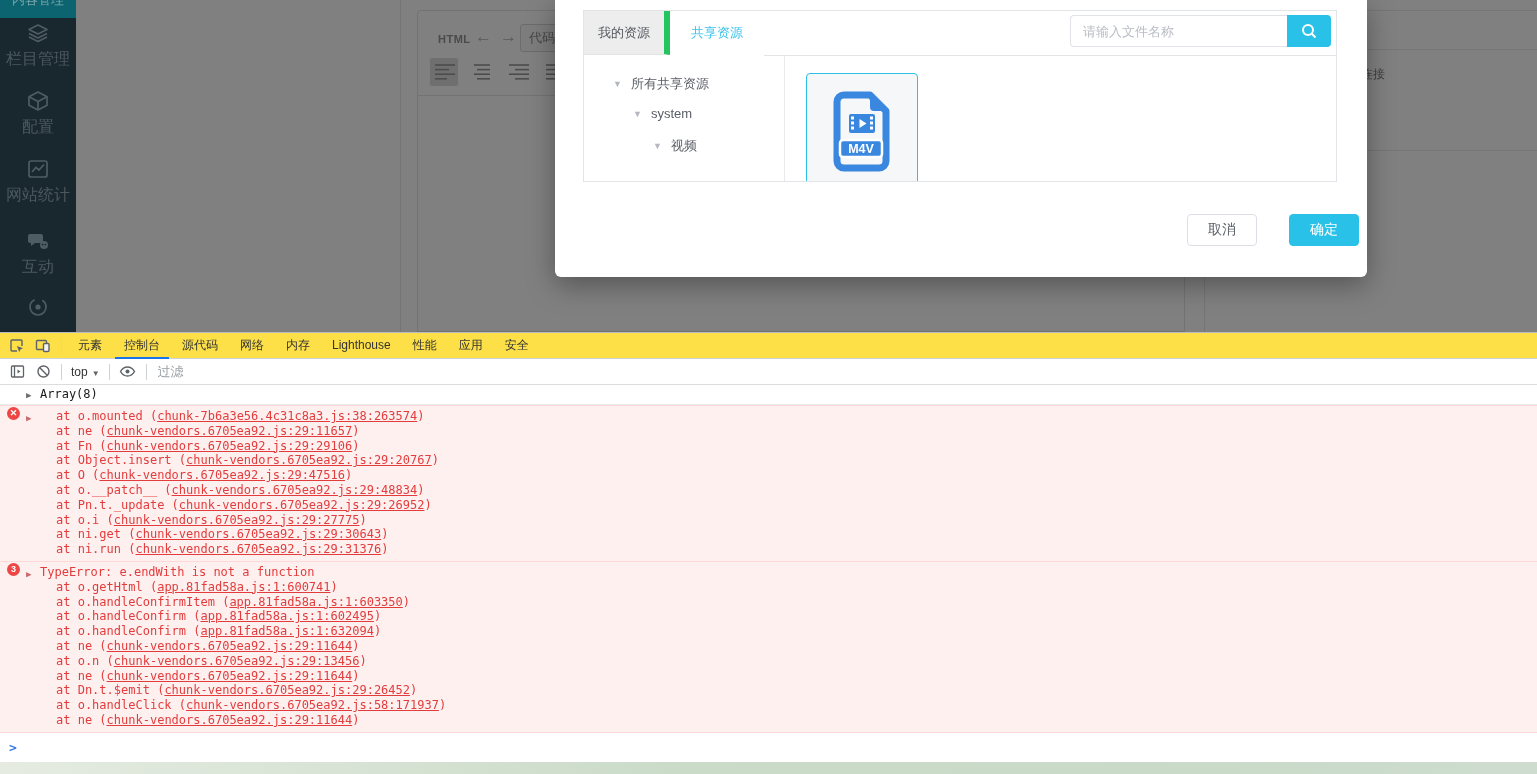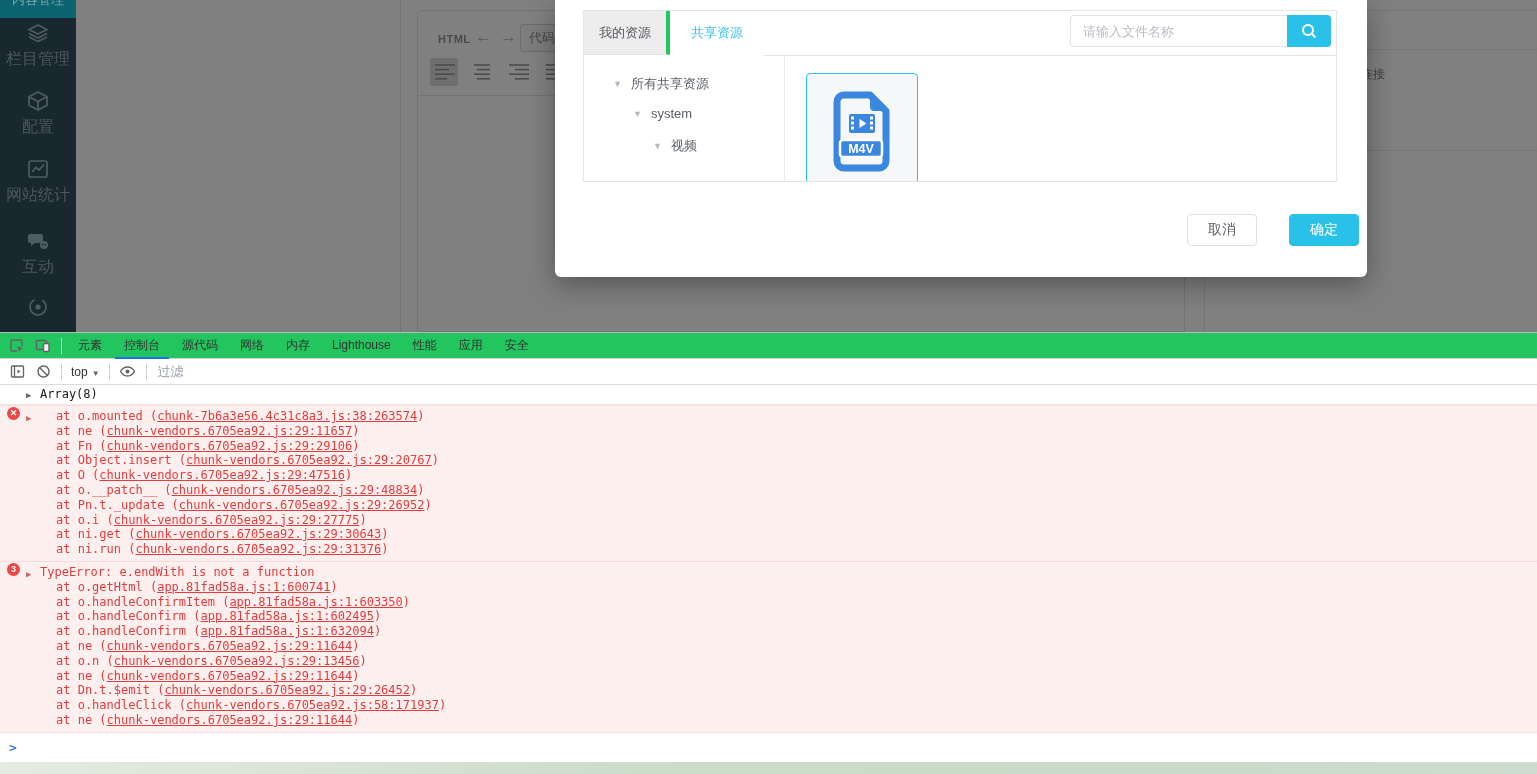--- a/index.html
+++ b/index.html
@@ -34,21 +34,21 @@
   .sb-active-block .sb-label { position:absolute; left:0; bottom:9px; width:100%; text-align:center;
     font-size:13px; color:#7ba6ab; }
 
   
   .modal { position:absolute; left:555px; top:0; width:812px; height:277px; background:#fff;
     border-radius:0 0 6px 6px; box-shadow:0 8px 28px rgba(0,0,0,.35); z-index:5; }
   .panel { position:absolute; left:28px; top:10px; width:754px; height:172px;
     border:1px solid #e2e4e8; background:#fff; overflow:hidden; }
   .ptab { position:absolute; top:0; height:44px; line-height:44px; text-align:center; font-size:13px; cursor:pointer; }
   .ptab-0 { left:0; width:86px; background:#ededed; color:#54585f;
-    border-right:4px solid #22c55e; border-bottom:1px solid #e2e4e8; }
+    border-right:6px solid #22c55e; border-bottom:1px solid #e2e4e8; }
   .ptab-1 { left:86px; width:94px; background:#fff; color:#3cc3ea; }
   .ptab-restline { position:absolute; left:180px; right:0; top:44px; height:1px; background:#e2e4e8; }
   .tree-divider { position:absolute; left:200px; top:44px; bottom:0; width:1px; background:#e8eaee; }
   .tree-row { position:absolute; display:flex; align-items:center; font-size:13px; color:#5a5e66; cursor:pointer; }
   .tree-caret { font-size:9px; color:#b4b8bf; margin-right:9px; }
   .file-card { position:absolute; left:222px; top:62px; width:112px; height:140px;
     border:1px solid #29c1e7; border-radius:4px; background:#f6f7f8;
     display:flex; align-items:flex-start; justify-content:center; padding-top:16px; cursor:pointer; }
   .search-input { position:absolute; left:515px; top:15px; width:217px; height:32px;
     border:1px solid #e0e3e8; border-right:none; border-radius:4px 0 0 4px; padding:0 12px;
@@ -57,21 +57,21 @@
   .search-btn { position:absolute; left:732px; top:15px; width:44px; height:32px; background:#29c1e7;
     border:none; border-radius:0 4px 4px 0; display:flex; align-items:center; justify-content:center; cursor:pointer; }
   .m-btn { position:absolute; top:214px; width:70px; height:32px; border-radius:4px; font-size:14px;
     cursor:pointer; font-family:"Liberation Sans",sans-serif; }
   .btn-cancel { left:632px; background:#fff; border:1px solid #dcdfe6; color:#5a5e66; }
   .btn-confirm { left:712px; background:#29c1e7; border:1px solid #29c1e7; color:#fff;margin-left:22px; }
 
   
   .devtools { position:absolute; left:0; top:332px; width:1537px; height:430px; background:#fff;
     border-top:1px solid #b7babf; }
-  .dt-bar1 { height:26px; background:#22c55e; border-bottom:1px solid #cfd2d7; display:flex; align-items:center; }
+  .dt-bar1 { height:26px; background:#fde047; border-bottom:1px solid #cfd2d7; display:flex; align-items:center; }
   .dt-bar2 { height:26px; background:#fff; border-bottom:1px solid #dadce0; display:flex; align-items:center; }
   .dt-iconbtn { width:26px; height:24px; display:flex; align-items:center; justify-content:center; cursor:pointer; }
   .dt-sep { width:1px; height:16px; background:#cfd2d7; margin:0 5px; }
   .dtab { position:relative; padding:0 11px; height:26px; line-height:25px; font-size:12px; color:#333; cursor:pointer; white-space:nowrap; }
   .dtab.active::after { content:""; position:absolute; left:2px; right:2px; bottom:0; height:2px; background:#1a73e8; }
   .dt-top { font-size:12px; color:#333; padding:0 4px; cursor:pointer; }
   .dt-caret { font-size:8px; color:#5f6368; margin-left:4px; }
   .dt-filter { border:none; outline:none; font-size:13px; color:#333; width:220px; margin-left:6px;
     font-family:"Liberation Sans",sans-serif; }
   .dt-filter::placeholder { color:#9aa0a6; }

